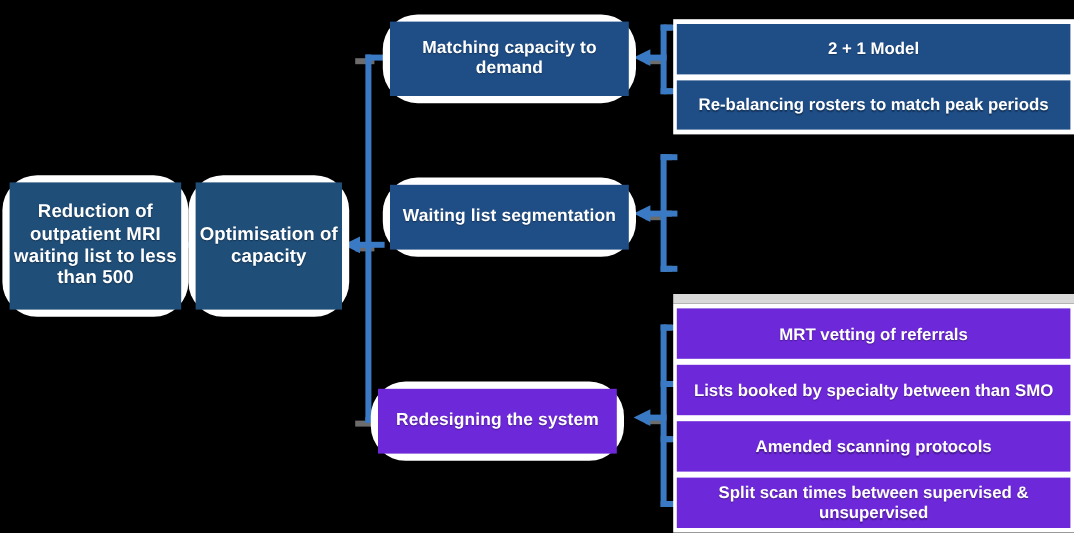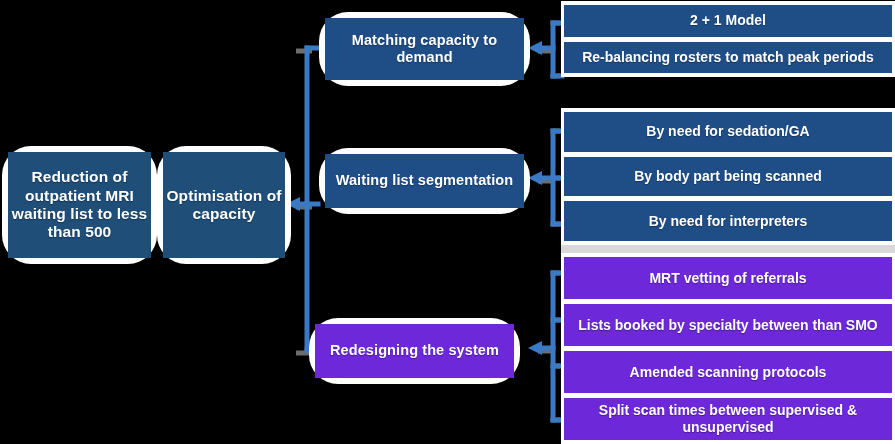--- a/index.html
+++ b/index.html
@@ -56,21 +56,21 @@
   .group {
     position: absolute;
     background: #ffffff;
     left: 561px;
     width: 334px;
     padding: 4px 3px;
     display: flex;
     flex-direction: column;
     gap: 5px;
   }
-  #group-match { top: 1px;   height: 76px; }
+  #group-match { top: 16px;   height: 96px; }
   #group-wait  { top: 108px; height: 137px; }
   #group-redes { top: 253px; height: 191px; }
 
   .leaf {
     flex: 1;
     display: flex;
     align-items: center;
     justify-content: center;
     text-align: center;
     color: #ffffff;
@@ -185,25 +185,20 @@
 
   <div class="frame col2" id="box-redes">
     <div class="fill light">Redesigning the system</div>
   </div>
 
   <div class="group" id="group-match">
     <div class="leaf mid">2 + 1 Model</div>
     <div class="leaf mid">Re-balancing rosters to match peak periods</div>
   </div>
 
-  <div class="group" id="group-wait">
-    <div class="leaf mid">By need for sedation/GA</div>
-    <div class="leaf mid">By body part being scanned</div>
-    <div class="leaf mid">By need for interpreters</div>
-  </div>
 
   <div id="separator-band"></div>
 
   <div class="group" id="group-redes">
     <div class="leaf light">MRT vetting of referrals</div>
     <div class="leaf light">Lists booked by specialty between than SMO</div>
     <div class="leaf light">Amended scanning protocols</div>
     <div class="leaf light">Split scan times between supervised &amp; unsupervised</div>
   </div>
 

